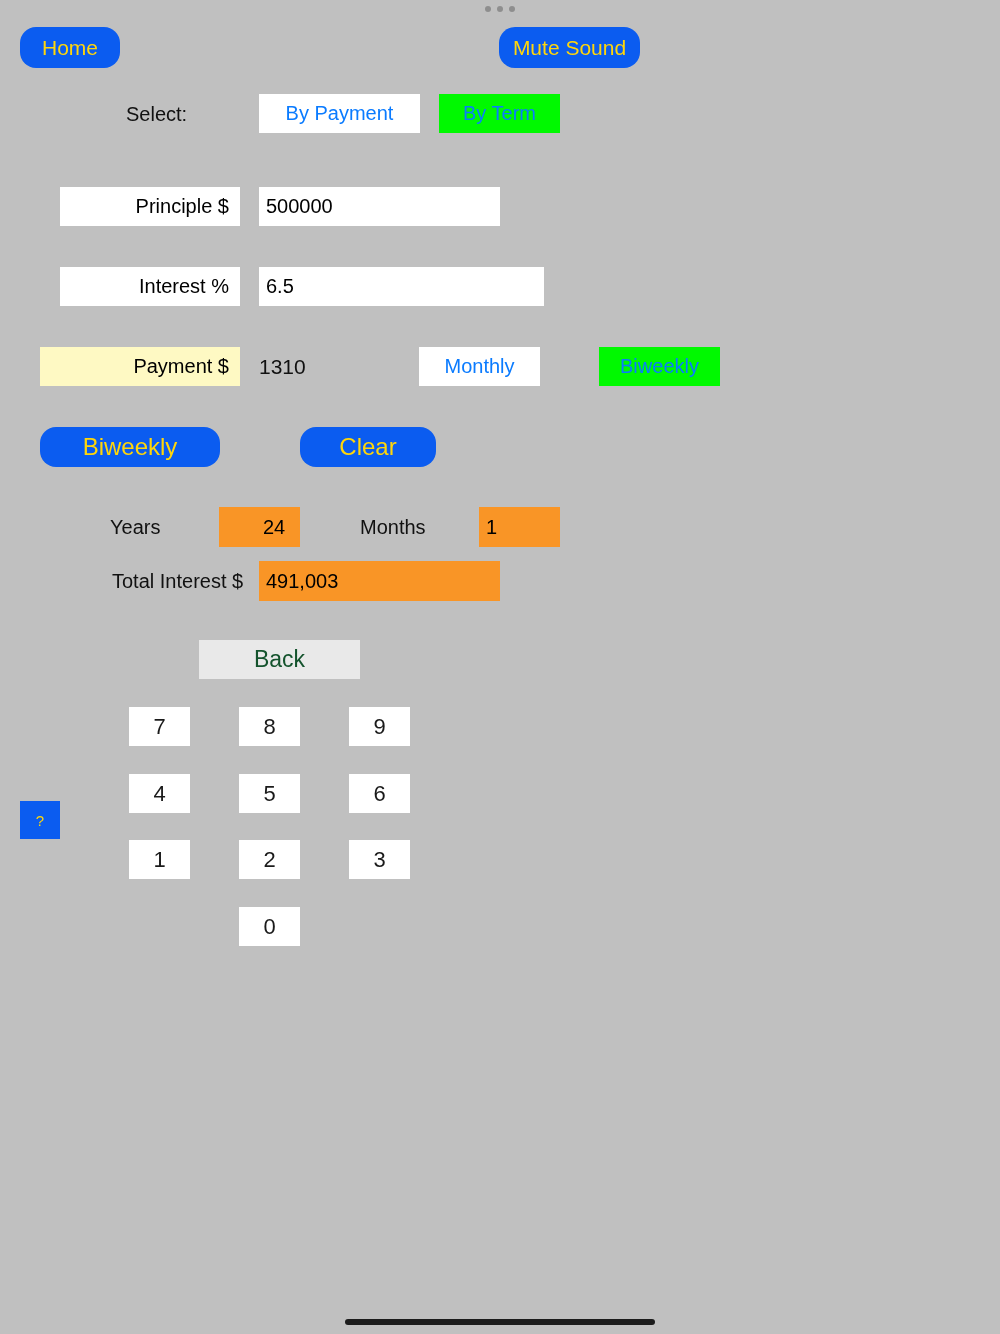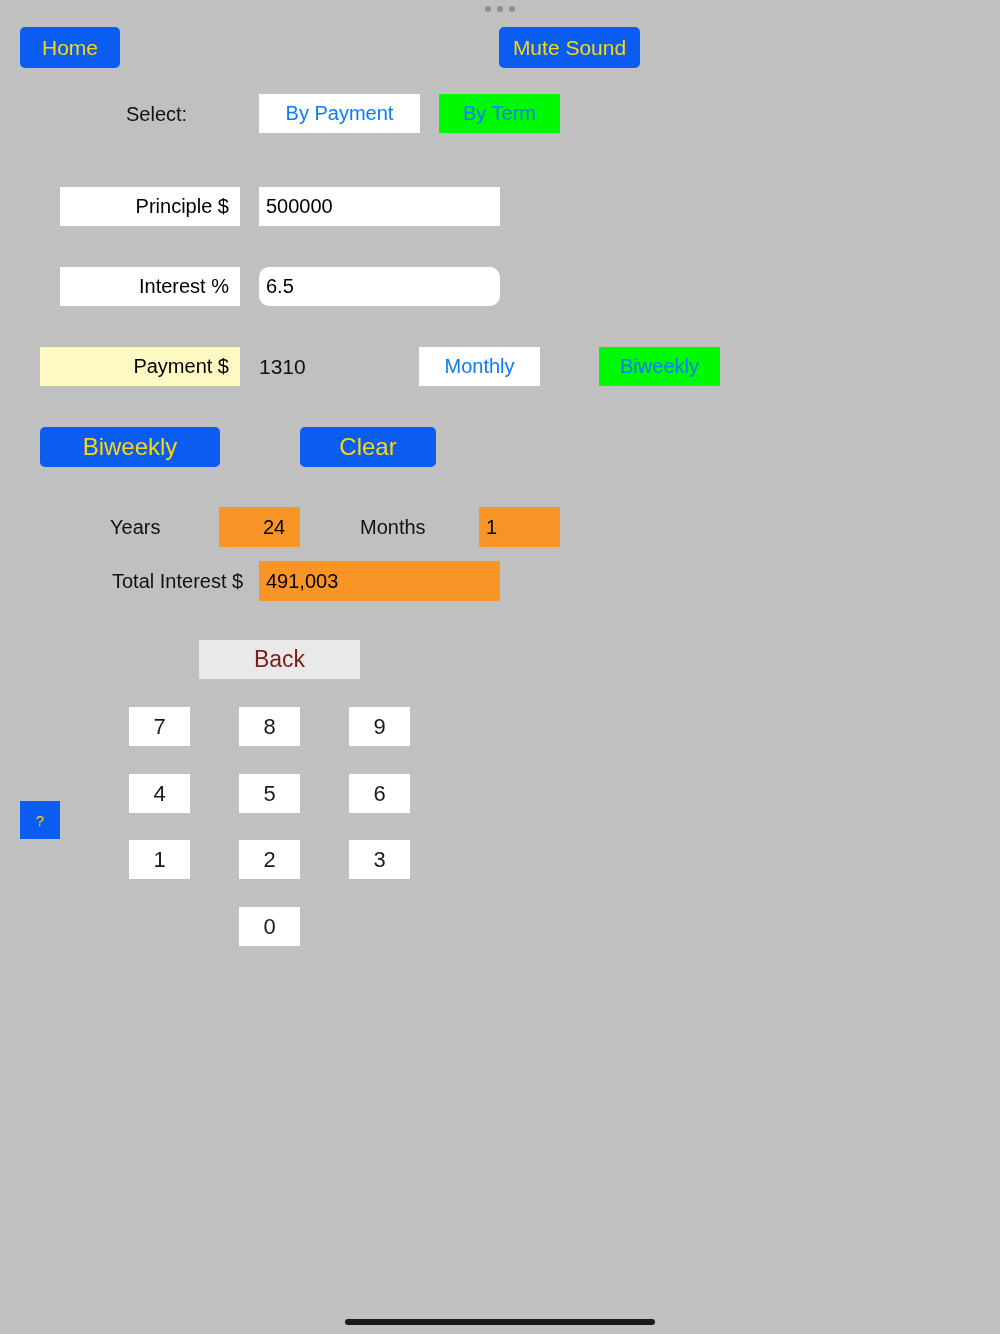--- a/index.html
+++ b/index.html
@@ -41,21 +41,21 @@
   }
 
   
   .abs { position: absolute; box-sizing: border-box; }
 
   
   .btn-blue {
     background: #0b5cf0;
     color: #ffd60a;
     border: none;
-    border-radius: 5px;
+    border-radius: 16px;
     font-size: 21px;
     font-family: "Liberation Sans", sans-serif;
     display: flex;
     align-items: center;
     justify-content: center;
     cursor: pointer;
     padding: 0;
   }
 
   
@@ -104,21 +104,21 @@
     border: none;
     cursor: pointer;
     text-align: center;
   }
   .seg-off { background: #ffffff; color: #0a7bff; }
   .seg-on  { background: #00f900; color: #0a7bff; }
 
   
   .btn-back {
     background: #e9e9e9;
-    color: #7f1d1d;
+    color: #14532d;
     font-size: 23px;
     display: flex;
     align-items: center;
     justify-content: center;
     border: none;
     cursor: pointer;
   }
 
   
   .key {
@@ -175,21 +175,21 @@
   <button class="seg seg-off abs" style="left:259px; top:94px; width:161px; height:39px;">By Payment</button>
 
   <button class="seg seg-on abs" style="left:439px; top:94px; width:121px; height:39px;">By Term</button>
 
   <div class="field-white align-right abs" style="left:60px; top:187px; width:180px; height:39px;">Principle $</div>
 
   <div class="field-white align-left abs" style="left:259px; top:187px; width:241px; height:39px;">500000</div>
 
   <div class="field-white align-right abs" style="left:60px; top:267px; width:180px; height:39px;">Interest %</div>
 
-  <div class="field-white align-left abs" style="left:259px; top:267px; width:241px; height:39px;border-radius:10px;">6.5</div>
+  <div class="field-white align-left abs" style="left:259px; top:267px; width:285px; height:39px;">6.5</div>
 
   <div class="field-green align-right abs" style="left:40px; top:347px; width:200px; height:39px;">Payment $</div>
 
   <div class="plain-label" style="left:259px; top:352px; width:140px; height:30px; font-size:21px;">1310</div>
 
   <button class="seg seg-off abs" style="left:419px; top:347px; width:121px; height:39px;">Monthly</button>
 
   <button class="seg seg-on abs" style="left:599px; top:347px; width:121px; height:39px;">Biweekly</button>
 
   <button class="btn-blue abs" style="left:40px; top:427px; width:180px; height:40px; font-size:24px;">Biweekly</button>

